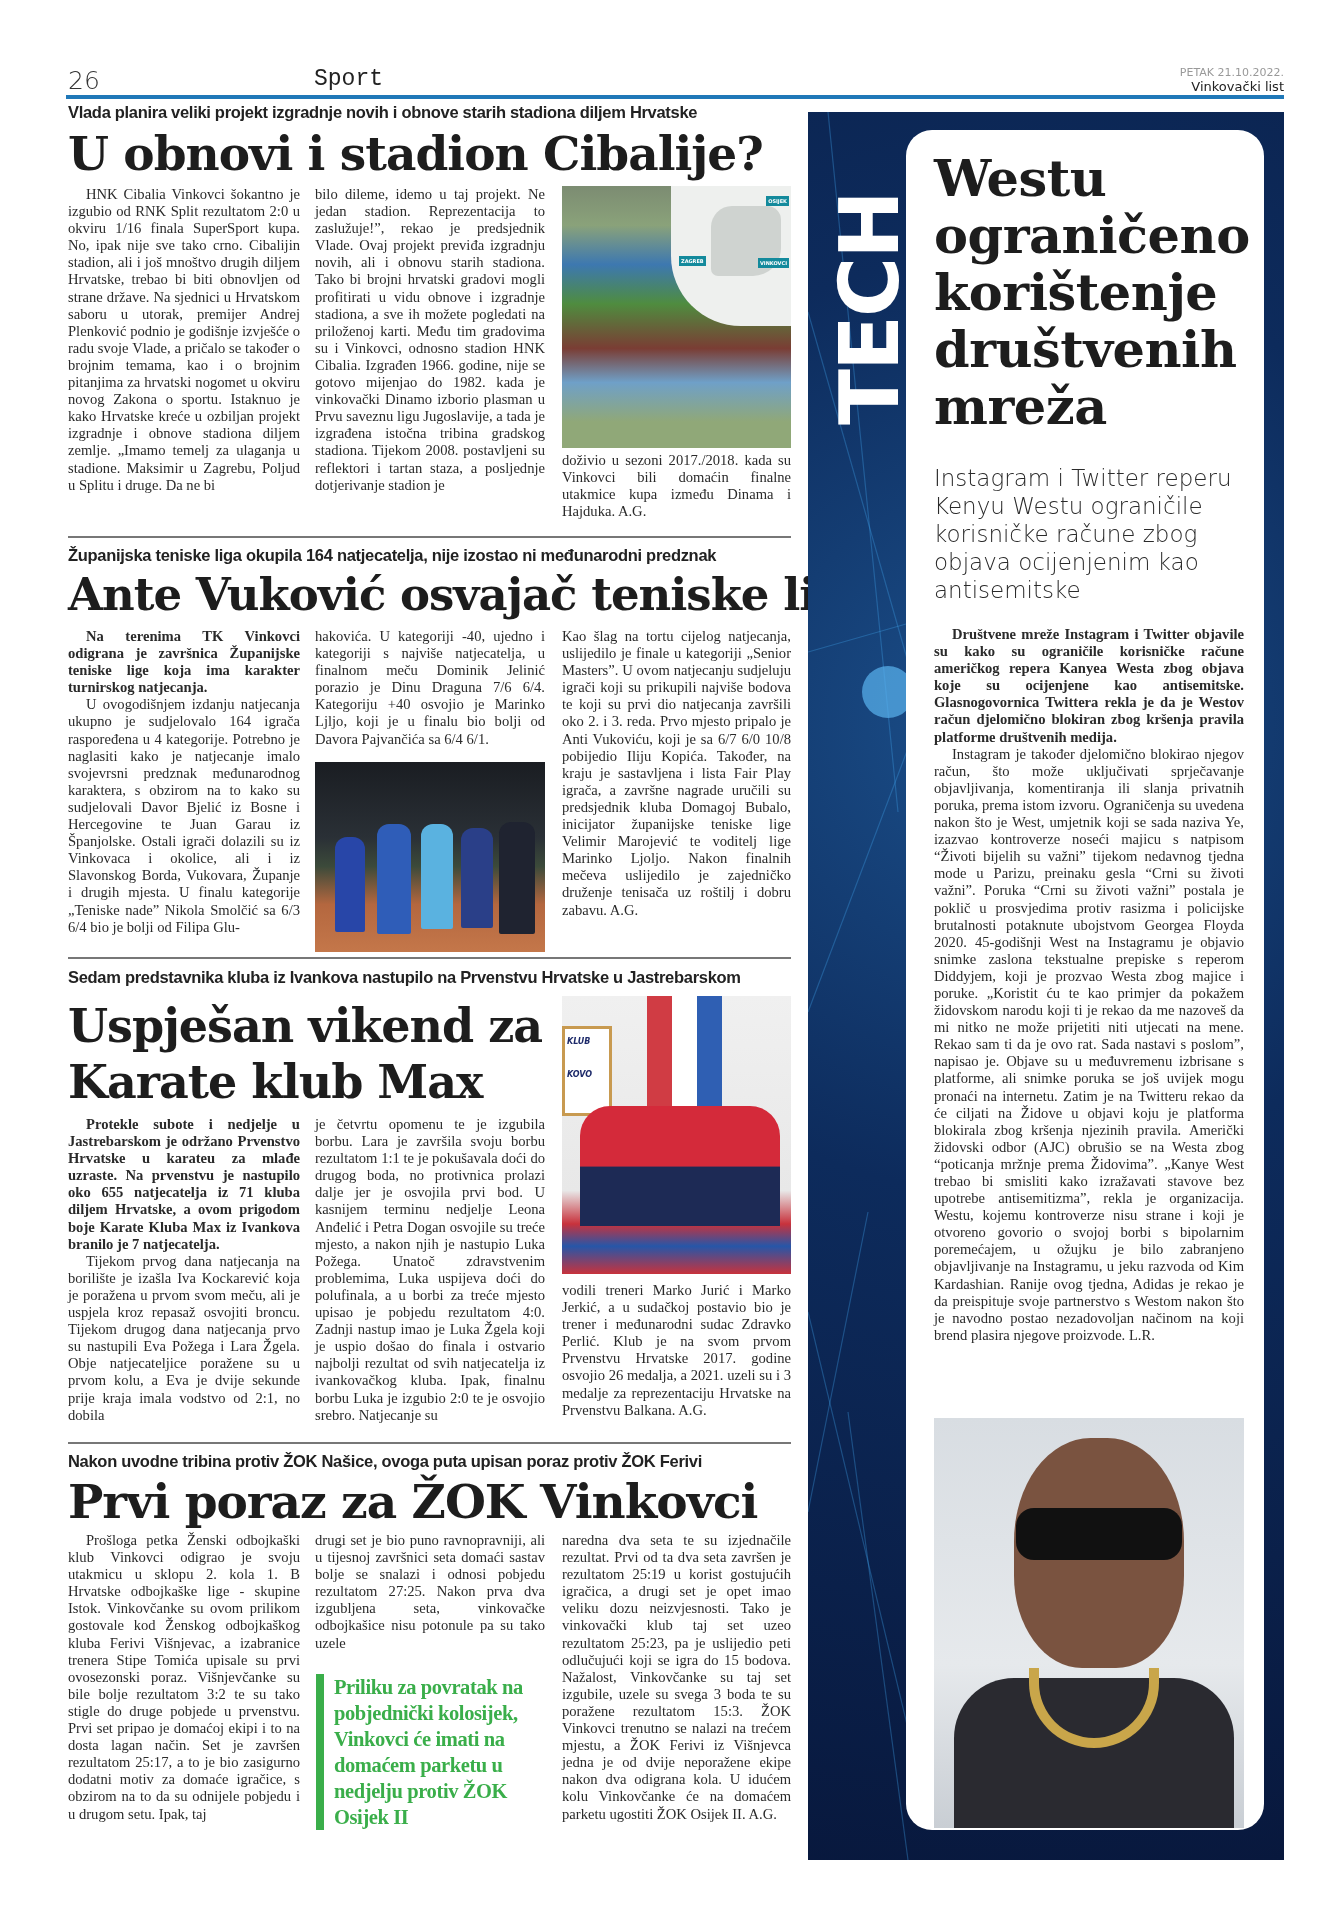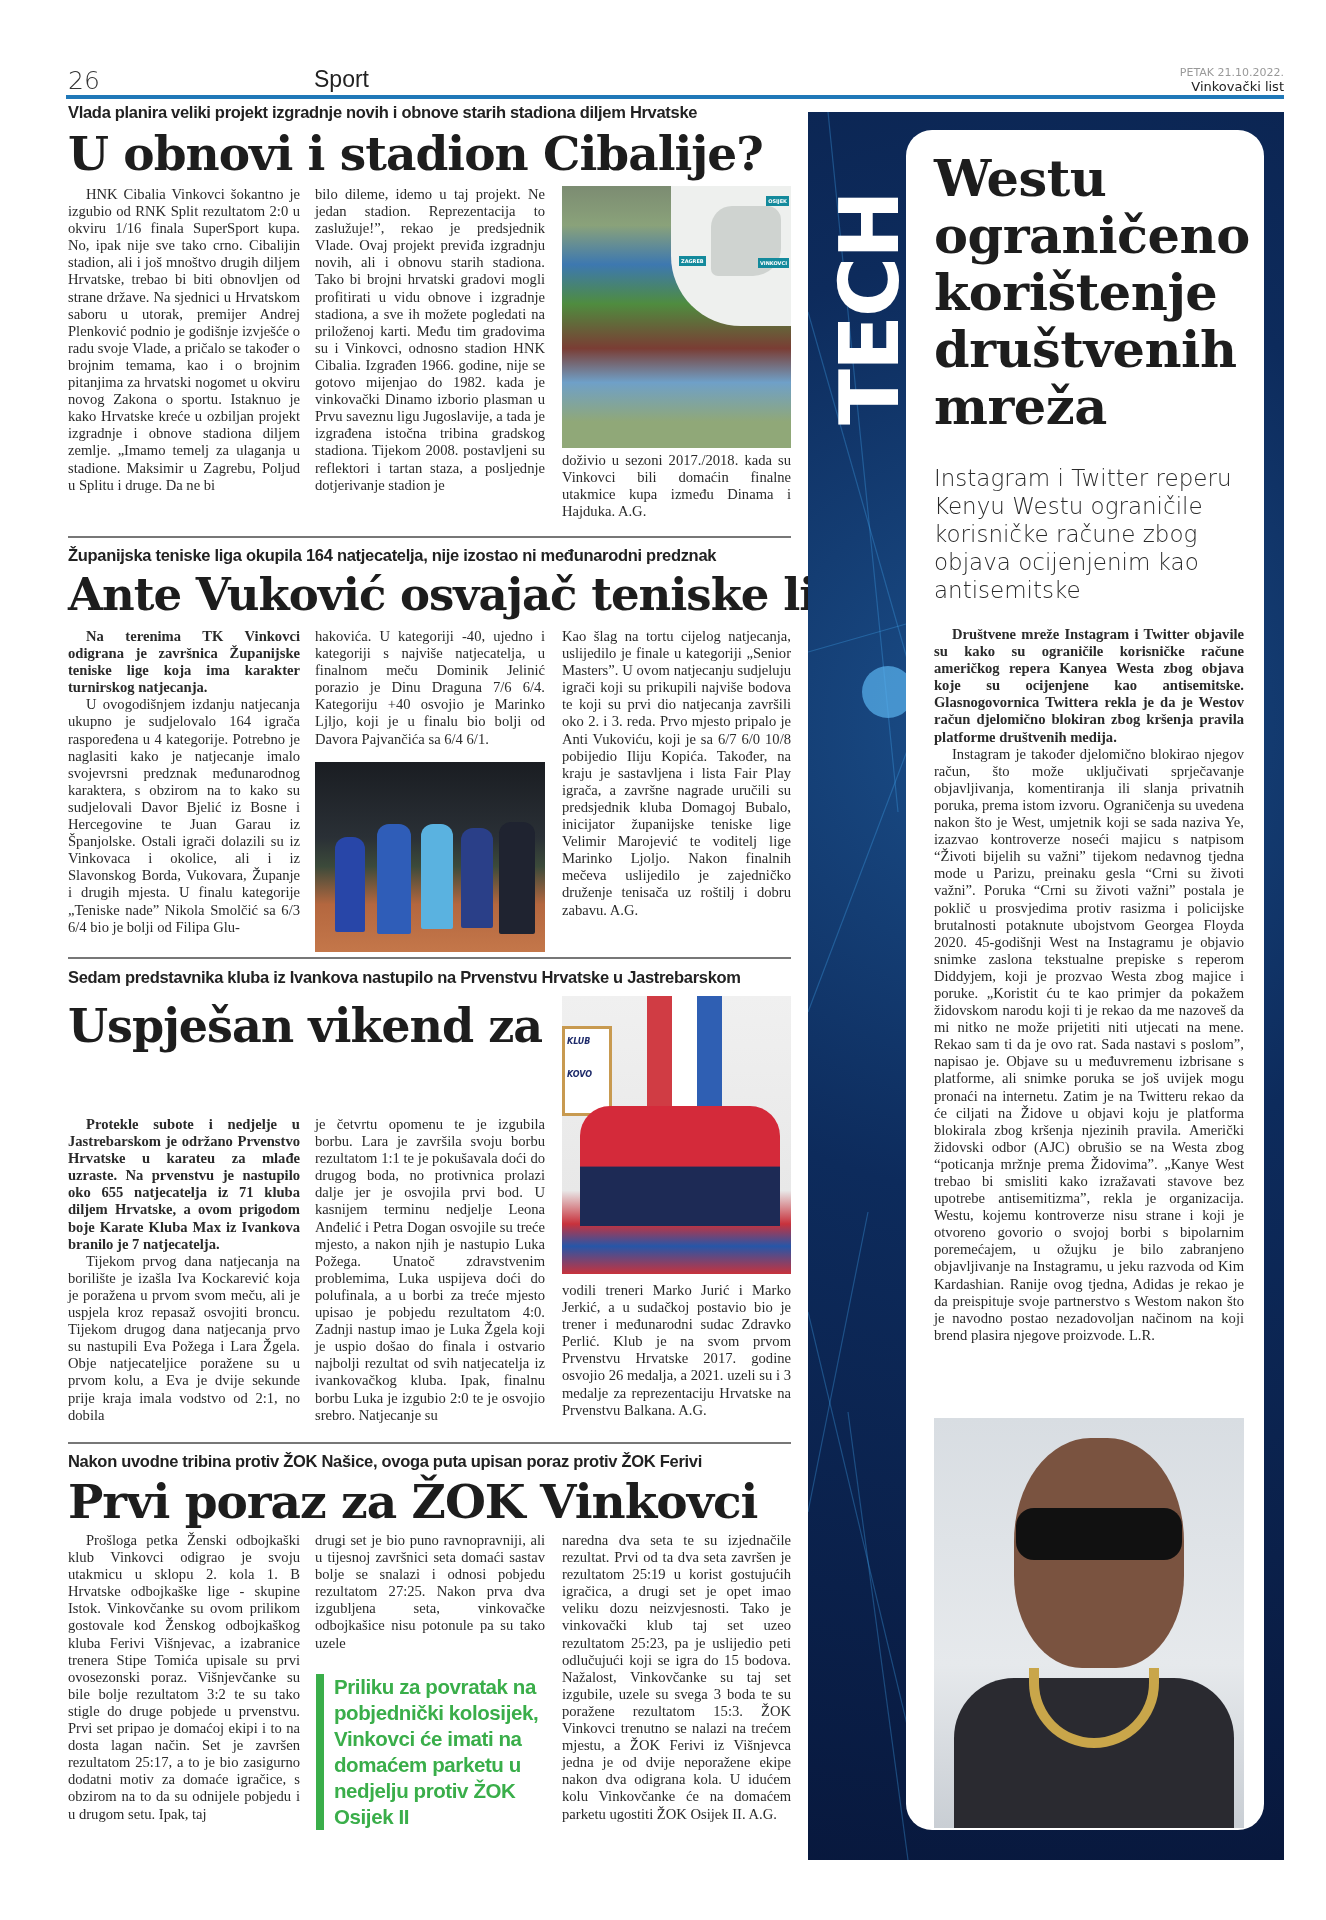--- a/index.html
+++ b/index.html
@@ -1,39 +1,39 @@
 <!DOCTYPE html>
 <html><head>
 <meta charset="utf-8">
 <style>
   *{box-sizing:border-box;margin:0;padding:0}
   html,body{width:1326px;height:1920px;background:#fff;overflow:hidden}
   body{position:relative;font-family:"DejaVu Serif",serif;color:#222}
   .abs{position:absolute}
   .pgnum{left:68px;top:66px;font-family:"DejaVu Sans",sans-serif;font-size:25px;font-weight:300;color:#333}
-  .section{left:314px;top:66px;font-family:Liberation Sans, sans-serif;font-size:23px;color:#222}
+  .section{left:314px;top:66px;font-family:Liberation Mono, monospace;font-size:23px;color:#222}
   .date{right:42px;top:66px;font-family:"DejaVu Sans",sans-serif;font-size:11px;color:#999;}
   .paper{right:42px;top:79px;font-family:"DejaVu Sans",sans-serif;font-size:13px;color:#222;text-align:center}
   .topline{left:66px;top:95px;width:1218px;height:4px;background:#1f78b8}
   .kicker{font-family:"Liberation Sans",sans-serif;font-weight:bold;font-size:16.5px;color:#222;letter-spacing:-0.3px;white-space:nowrap}
   .head{font-family:"DejaVu Serif",serif;font-weight:bold;color:#1d1d1d;letter-spacing:-1px;line-height:1}
   .col{font-family:"Liberation Serif",serif;font-size:14.6px;line-height:17.1px;text-align:justify;color:#2a2a2a;hyphens:auto}
   .col p{text-indent:18px}
   .col p.lead{font-weight:bold}
   .col p.noind{text-indent:0}
   .sep{height:2px;background:#777}
   .photo{overflow:hidden}
   
   .tech-bg{left:808px;top:112px;width:476px;height:1748px;background:radial-gradient(circle at 40% 35%,#1b4f8a 0%,#0d2b5c 40%,#08183d 100%);overflow:hidden}
   .tech-card{left:906px;top:130px;width:358px;height:1700px;background:#fff;border-radius:26px}
   .tech-label{left:780px;top:290px;width:180px;height:90px;transform:rotate(-90deg);color:#fff;font-family:"DejaVu Sans",sans-serif;font-weight:bold;font-size:82px;letter-spacing:-2px;text-align:center;line-height:90px}
   .tech-head{left:934px;top:150px;width:330px;font-size:51px;line-height:57px;letter-spacing:-0.5px}
   .tech-sub{left:934px;top:464px;width:330px;font-family:"DejaVu Sans",sans-serif;font-size:23px;line-height:28px;color:#2a2a2a;font-weight:300}
   .tech-body{left:934px;top:626px;width:310px}
-  .pull{left:316px;top:1674px;width:230px;border-left:8px solid #3aae4a;padding-left:10px;color:#3aae4a;font-family:Liberation Sans, sans-serif;font-weight:bold;font-size:20.5px;line-height:26px;letter-spacing:-0.4px}
+  .pull{left:316px;top:1674px;width:230px;border-left:8px solid #3aae4a;padding-left:10px;color:#3aae4a;font-family:Liberation Serif, serif;font-weight:bold;font-size:20.5px;line-height:26px;letter-spacing:-0.4px}
 </style>
 </head>
 <body>
 
 <div class="abs pgnum">26</div>
 <div class="abs section">Sport</div>
 <div class="abs date">PETAK 21.10.2022.</div>
 <div class="abs paper">Vinkovački list</div>
 <div class="abs topline"></div>
 
@@ -75,20 +75,21 @@
   <div style="position:absolute;left:184px;top:60px;width:36px;height:112px;background:#1f2330;border-radius:12px 12px 2px 2px"></div>
 </div>
 <div class="abs col" style="left:562px;top:628px;width:229px">
     <p class="noind">Kao šlag na tortu cijelog natjecanja, uslijedilo je finale u kategoriji „Senior Masters”. U ovom natjecanju sudjeluju igrači koji su prikupili najviše bodova te koji su prvi dio natjecanja završili oko 2. i 3. reda. Prvo mjesto pripalo je Anti Vukoviću, koji je sa 6/7 6/0 10/8 pobijedio Iliju Kopića. Također, na kraju je sastavljena i lista Fair Play igrača, a završne nagrade uručili su predsjednik kluba Domagoj Bubalo, inicijator županijske teniske lige Velimir Marojević te voditelj lige Marinko Ljoljo. Nakon finalnih mečeva uslijedilo je zajedničko druženje tenisača uz roštilj i dobru zabavu. A.G.</p>
   </div>
 <div class="abs sep" style="left:68px;top:957px;width:723px"></div>
 
 <div class="abs kicker" style="left:68px;top:968px">Sedam predstavnika kluba iz Ivankova nastupilo na Prvenstvu Hrvatske u Jastrebarskom</div>
 <div class="abs head" style="left:68px;top:998px;font-size:46px;line-height:56px">
   <div>Uspješan vikend za</div>
+  <div>Karate klub Max</div>
 </div>
 <div class="abs col" style="left:68px;top:1116px;width:232px">
   <p class="lead">Protekle subote i nedjelje u Jastrebarskom je održano Prvenstvo Hrvatske u karateu za mlađe uzraste. Na prvenstvu je nastupilo oko 655 natjecatelja iz 71 kluba diljem Hrvatske, a ovom prigodom boje Karate Kluba Max iz Ivankova branilo je 7 natjecatelja.</p>
   <p>Tijekom prvog dana natjecanja na borilište je izašla Iva Kockarević koja je poražena u prvom svom meču, ali je uspjela kroz repasaž osvojiti broncu. Tijekom drugog dana natjecanja prvo su nastupili Eva Požega i Lara Žgela. Obje natjecateljice poražene su u prvom kolu, a Eva je dvije sekunde prije kraja imala vodstvo od 2:1, no dobila</p>
 </div>
 <div class="abs col" style="left:315px;top:1116px;width:230px">
     <p class="noind">je četvrtu opomenu te je izgubila borbu. Lara je završila svoju borbu rezultatom 1:1 te je pokušavala doći do drugog boda, no protivnica prolazi dalje jer je osvojila prvi bod. U kasnijem terminu nedjelje Leona Anđelić i Petra Dogan osvojile su treće mjesto, a nakon njih je nastupio Luka Požega. Unatoč zdravstvenim problemima, Luka uspijeva doći do polufinala, a u borbi za treće mjesto upisao je pobjedu rezultatom 4:0. Zadnji nastup imao je Luka Žgela koji je uspio došao do finala i ostvario najbolji rezultat od svih natjecatelja iz ivankovačkog kluba. Ipak, finalnu borbu Luka je izgubio 2:0 te je osvojio srebro. Natjecanje su</p>
   </div>
 <div class="abs photo" style="left:562px;top:996px;width:229px;height:278px;background:linear-gradient(180deg,#f0f0f0 0%,#e8e8e8 70%,#c8323c 82%,#2656a8 90%,#c8323c 100%)">
   <div style="position:absolute;left:0;top:30px;width:50px;height:90px;background:#fff;border:3px solid #c89a50;color:#1d2a6a;font:bold italic 8px 'DejaVu Sans',sans-serif;padding:8px 2px">

